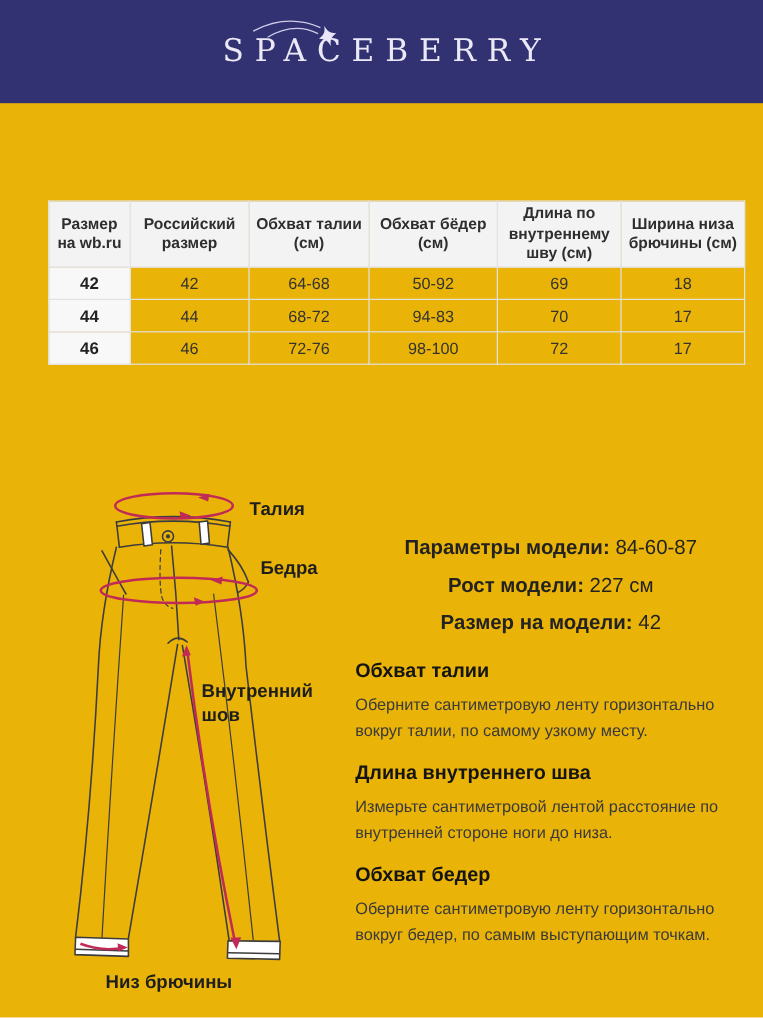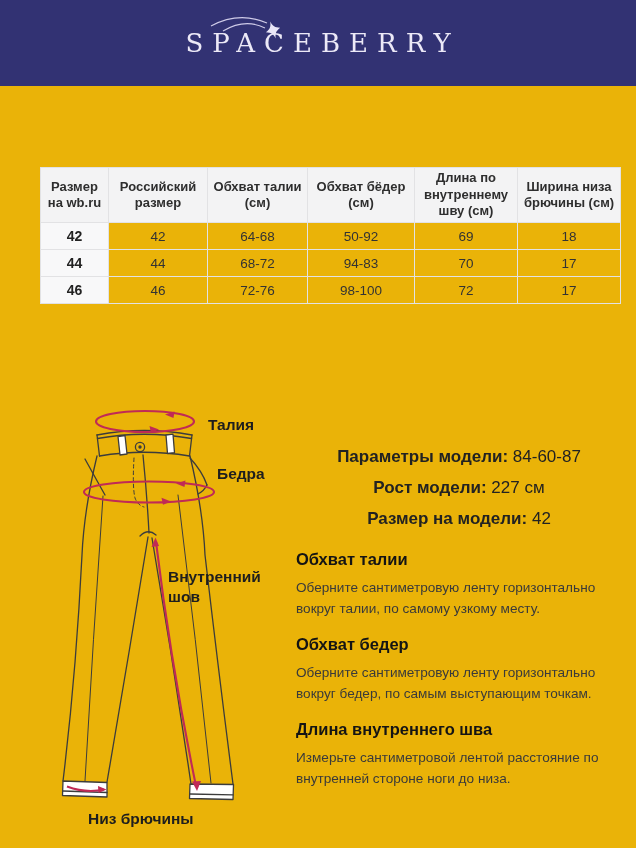--- a/index.html
+++ b/index.html
@@ -200,22 +200,22 @@
       <p class="mi-line"><span class="mi-label">Параметры модели:</span> <span class="mi-value">84-60-87</span></p>
       <p class="mi-line"><span class="mi-label">Рост модели:</span> <span class="mi-value">227 см</span></p>
       <p class="mi-line"><span class="mi-label">Размер на модели:</span> <span class="mi-value">42</span></p>
     </div>
 
     <div class="guide-section">
       <h3>Обхват талии</h3>
       <p>Оберните сантиметровую ленту горизонтально вокруг талии, по самому узкому месту.</p>
     </div>
     <div class="guide-section">
+      <h3>Длина внутреннего шва</h3>
+      <p>Измерьте сантиметровой лентой расстояние по внутренней стороне ноги до низа.</p>
+    </div>
+    <div class="guide-section">
       <h3>Обхват бедер</h3>
       <p>Оберните сантиметровую ленту горизонтально вокруг бедер, по самым выступающим точкам.</p>
     </div>
-    <div class="guide-section">
-      <h3>Длина внутреннего шва</h3>
-      <p>Измерьте сантиметровой лентой расстояние по внутренней стороне ноги до низа.</p>
-    </div>
   </div>
 
 </div>
 
 </body></html>

